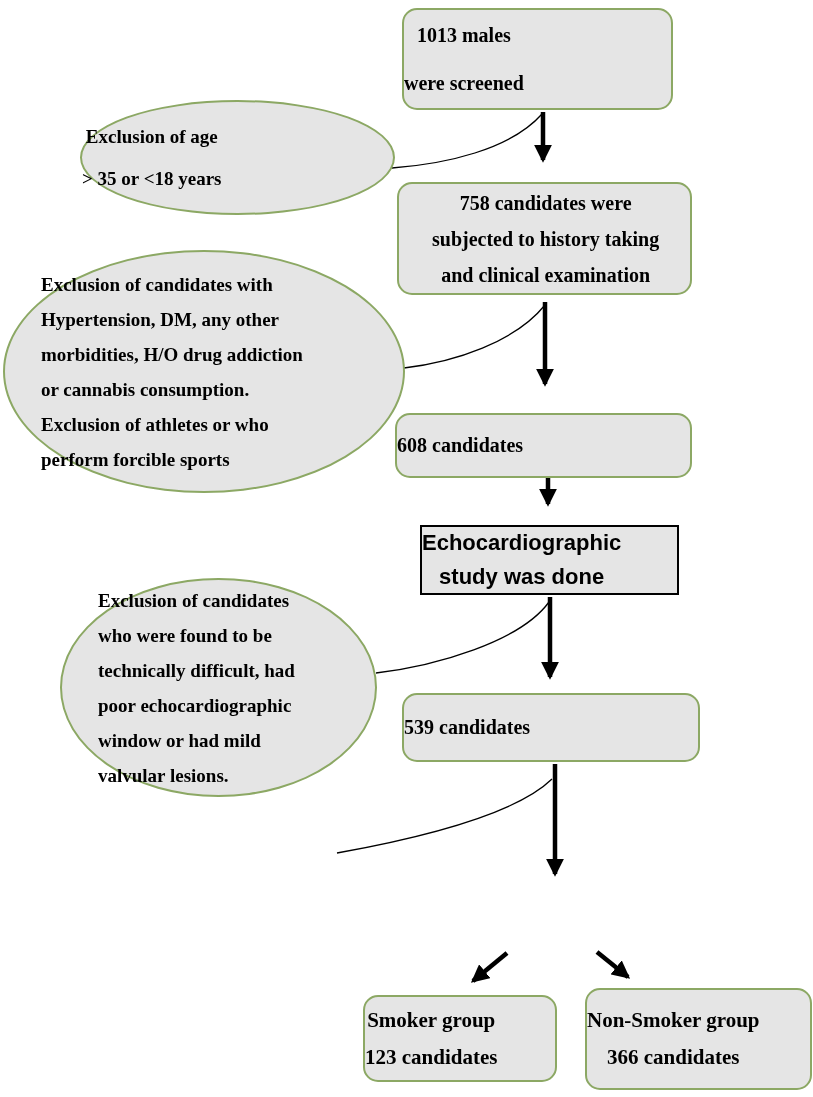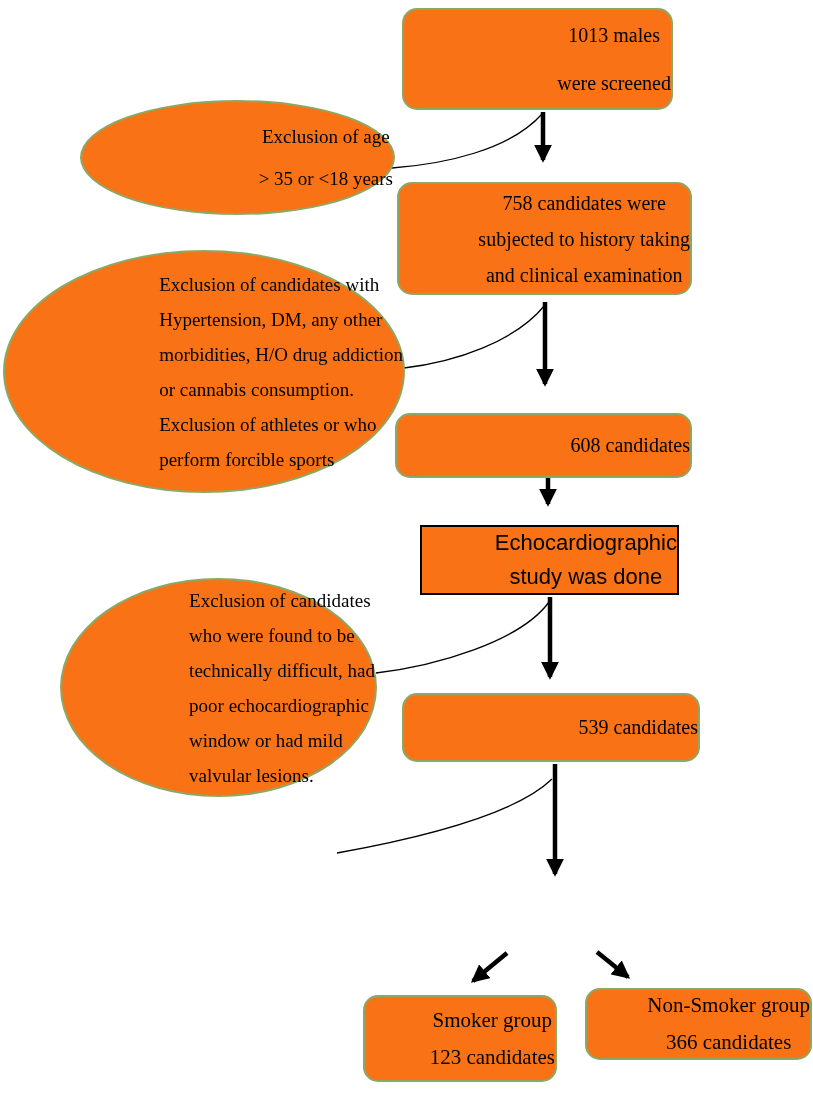--- a/index.html
+++ b/index.html
@@ -18,54 +18,54 @@
     left: 0; top: 0;
     width: 813px; height: 1097px;
     z-index: 1;
   }
   .node {
     position: absolute;
     z-index: 2;
     box-sizing: border-box;
     display: flex;
     align-items: center;
-    justify-content: flex-end;
+    justify-content: flex-start;
     text-align: center;
     white-space: pre-line;
-    background: #f97316;
+    background: #e5e5e5;
+    font-weight: bold;
   }
   .rbox {
     border: 2px solid var(--outline);
     border-radius: 15px;
   }
   .ellipse {
     border: 2px solid var(--outline);
     border-radius: 50%;
   }
   .plainbox {
     border: 2px solid var(--ink);
     border-radius: 0;
     font-family: "Liberation Sans", sans-serif;
-    padding-left: 24px;
   }
   .ellipse .etext { text-align: left; margin-left: 36px; }
 
   
   #box-screened   { left: 402px; top: 8px;   width: 271px; height: 102px; font-size: 20px; line-height: 24px; }
   #ellipse-age    { left: 80px;  top: 100px; width: 315px; height: 115px; font-size: 19px; line-height: 21px; }
   #box-history    { left: 397px; top: 182px; width: 295px; height: 113px; font-size: 20px; line-height: 36px; padding-left: 33px; }
   #ellipse-comorbidity { left: 3px; top: 250px; width: 402px; height: 243px; font-size: 19px; line-height: 35px; }
   #box-608        { left: 395px; top: 405px; width: 297px; height: 65px;  font-size: 20px; margin-top: 8px; }
   #box-echo       { left: 420px; top: 525px; width: 259px; height: 70px;  font-size: 22px; line-height: 34px; }
   #ellipse-technical { left: 60px; top: 578px; width: 317px; height: 219px; font-size: 19px; line-height: 35px; }
   #box-539        { left: 402px; top: 693px; width: 298px; height: 69px;  font-size: 20px; }
   #ellipse-matching { left: 58px; top: 810px; width: 317px; height: 277px; font-size: 19px; line-height: 35px; }
   #box-489        { left: 462px; top: 893px; width: 180px; height: 59px;  font-size: 20px; border-radius: 12px; }
   #box-smoker     { left: 363px; top: 995px; width: 194px; height: 87px;  font-size: 21px; line-height: 37px; }
-  #box-nonsmoker  { left: 585px; top: 988px; width: 227px; height: 72px; font-size: 21px; line-height: 37px; padding-left: 32px; }
+  #box-nonsmoker  { left: 585px; top: 988px; width: 227px; height: 102px; font-size: 21px; line-height: 37px; }
 
   #wires path.arrow {
     stroke: var(--ink);
     stroke-width: 4.5;
     fill: none;
   }
   #wires path.curve {
     stroke: var(--ink);
     stroke-width: 1.3;
     fill: none;

